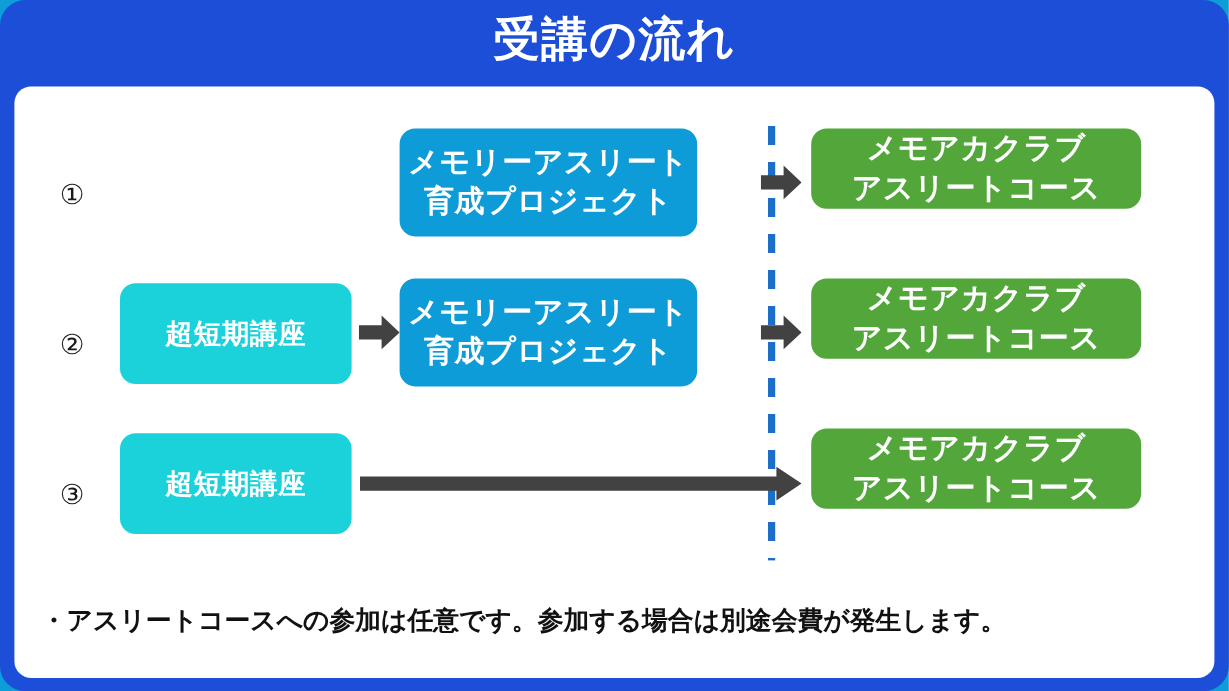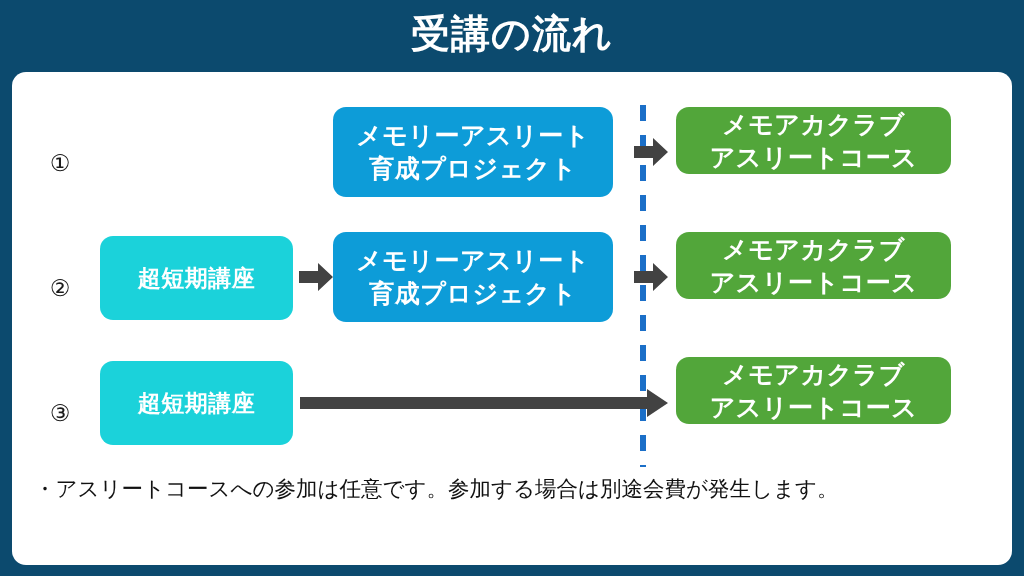--- a/index.html
+++ b/index.html
@@ -12,22 +12,23 @@
     height: 576px;
     overflow: hidden;
     font-family: "Liberation Sans", "DejaVu Sans", sans-serif;
     background: #0d9dd8;
   }
 
   #slide {
     position: relative;
     width: 1024px;
     height: 576px;
-    background: #0c4a6e;
+    background: #1d4ed8;
     box-sizing: border-box;
+    border-radius: 21px;
   }
 
   
   #header-title {
     position: absolute;
     left: 0;
     top: 10px;
     width: 1024px;
     text-align: center;
     color: #ffffff;
@@ -118,21 +119,21 @@
     top: 11px;
     width: 193px;
     height: 84px;
     background: #1bd2da;
     font-size: 23px;
     align-items: center;
   }
   .box-blue {
     left: 321px;
     top: 7px;
-    width: 280px;
+    width: 248px;
     height: 90px;
     background: #0d9cd8;
     font-size: 25px;
   }
   .box-green {
     left: 664px;
     top: 7px;
     width: 275px;
     height: 67px;
     background: #52a63a;
@@ -167,24 +168,25 @@
   
   #footnotes {
     position: absolute;
     left: 22px;
     top: 400px;
     width: 960px;
   }
   .footnote {
     color: #111111;
     font-size: 21.5px;
-    font-weight: normal;
+    font-weight: bold;
     line-height: 35px;
     letter-spacing: 0px;
     white-space: nowrap;
+    margin-top: 28px;
   }
 </style>
 </head>
 <body>
 
 <div id="slide">
 
   <div id="header-title">受講の流れ</div>
 
   <div id="card">

